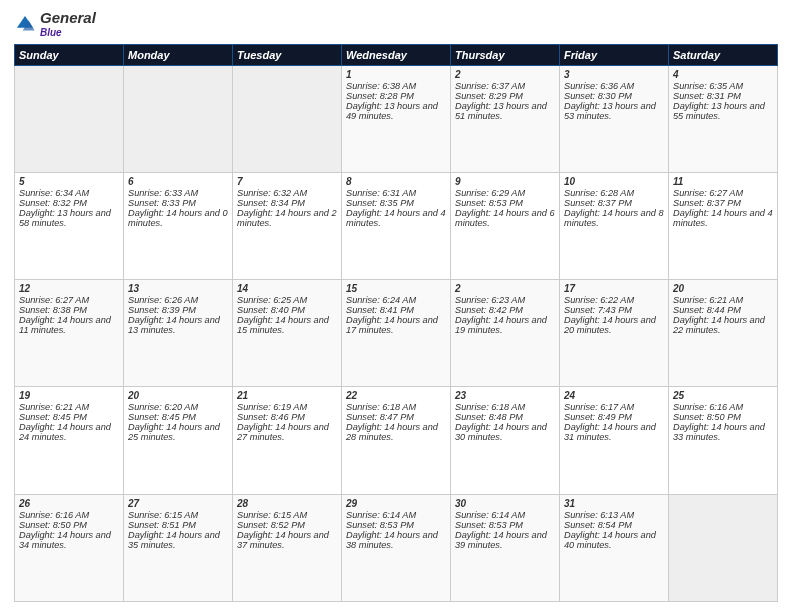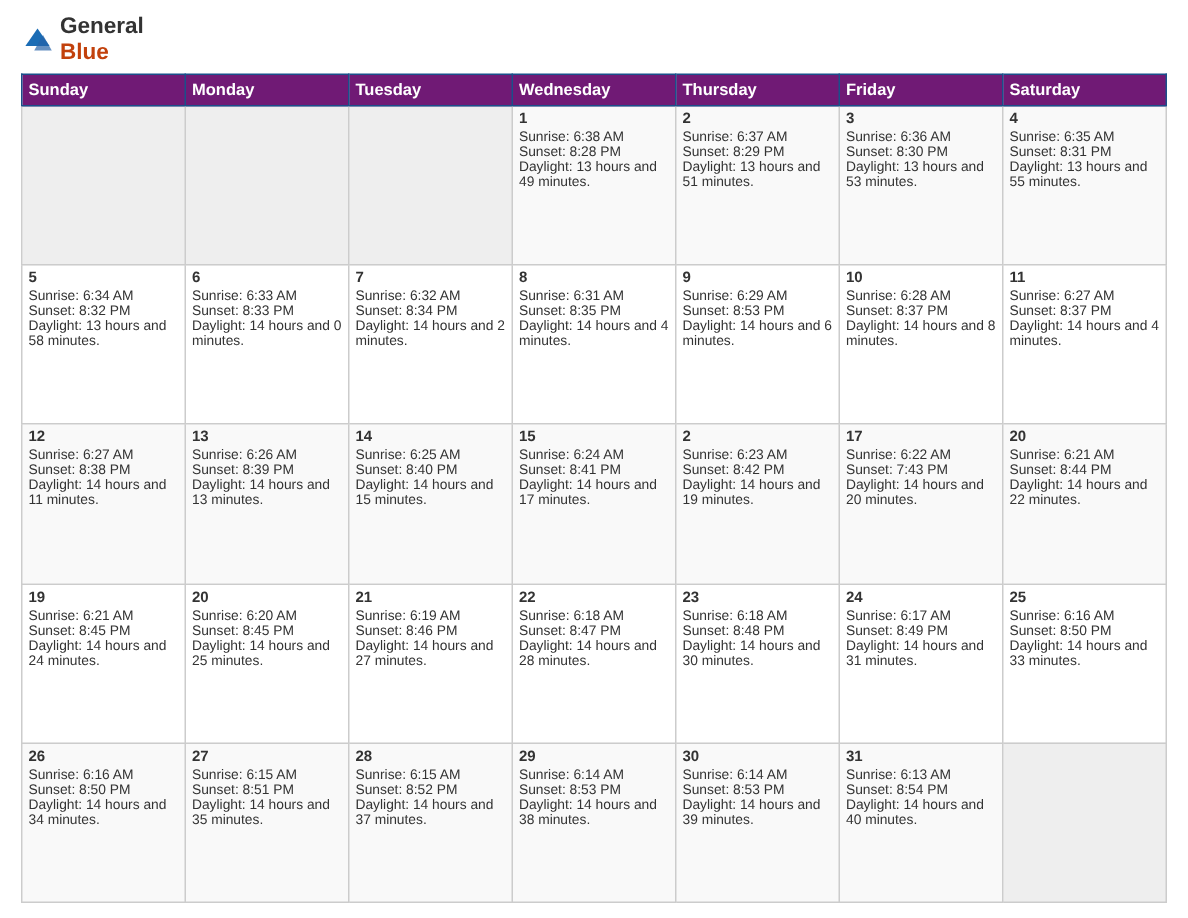--- a/index.html
+++ b/index.html
@@ -9,20 +9,21 @@
       width: 792px;
       height: 612px;
       overflow: hidden;
     }
     .page {
       width: 792px;
       height: 612px;
       padding: 10px 14px 10px 14px;
       display: flex;
       flex-direction: column;
+      font-style: italic;
     }
     .header {
       display: flex;
       justify-content: space-between;
       align-items: flex-start;
       margin-bottom: 6px;
     }
     .logo {
       display: flex;
       align-items: center;
@@ -32,23 +33,23 @@
       display: flex;
       flex-direction: column;
       line-height: 1.1;
     }
     .logo-general {
       font-size: 15px;
       font-weight: bold;
       color: #333;
     }
     .logo-blue {
-      font-size: 15px;
-      font-weight: bold;
-      color: #c2410c;
+      font-size: 10px;
+      font-weight: bold;
+      color: #4c1d95;
     }
     .logo-icon {
       width: 22px;
       height: 22px;
     }
     .title-block {
       text-align: right;
     }
     .main-title {
       font-size: 28px;
@@ -60,21 +61,21 @@
       font-size: 14px;
       color: #555;
     }
     .calendar-table {
       width: 100%;
       border-collapse: collapse;
       flex: 1;
       table-layout: fixed;
     }
     .calendar-table thead tr th {
-      background-color: #701a75;
+      background-color: #0f172a;
       color: #fff;
       font-size: 11px;
       font-weight: bold;
       padding: 4px 4px;
       border: 1px solid #1a4f8a;
       text-align: left;
     }
     .calendar-table tbody tr td {
       border: 1px solid #ccc;
       vertical-align: top;

